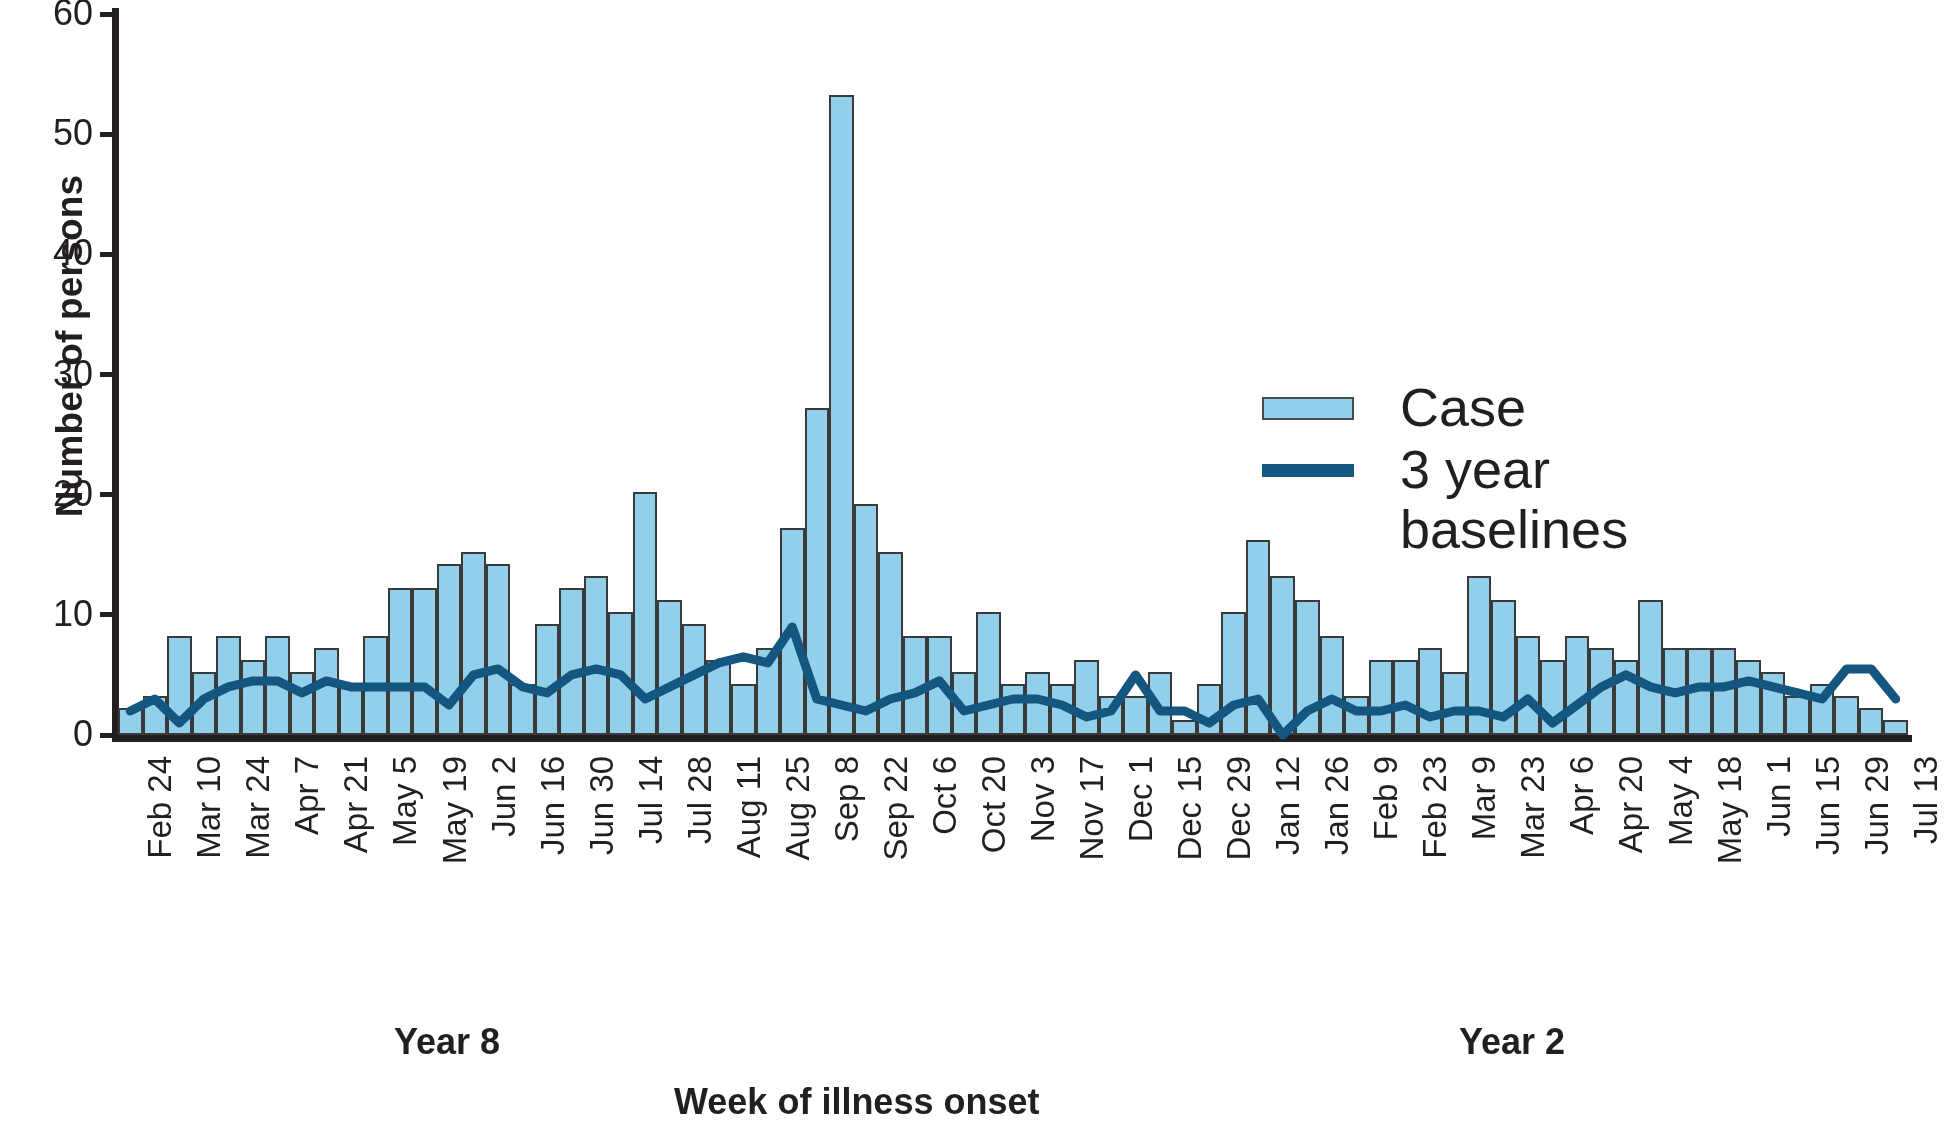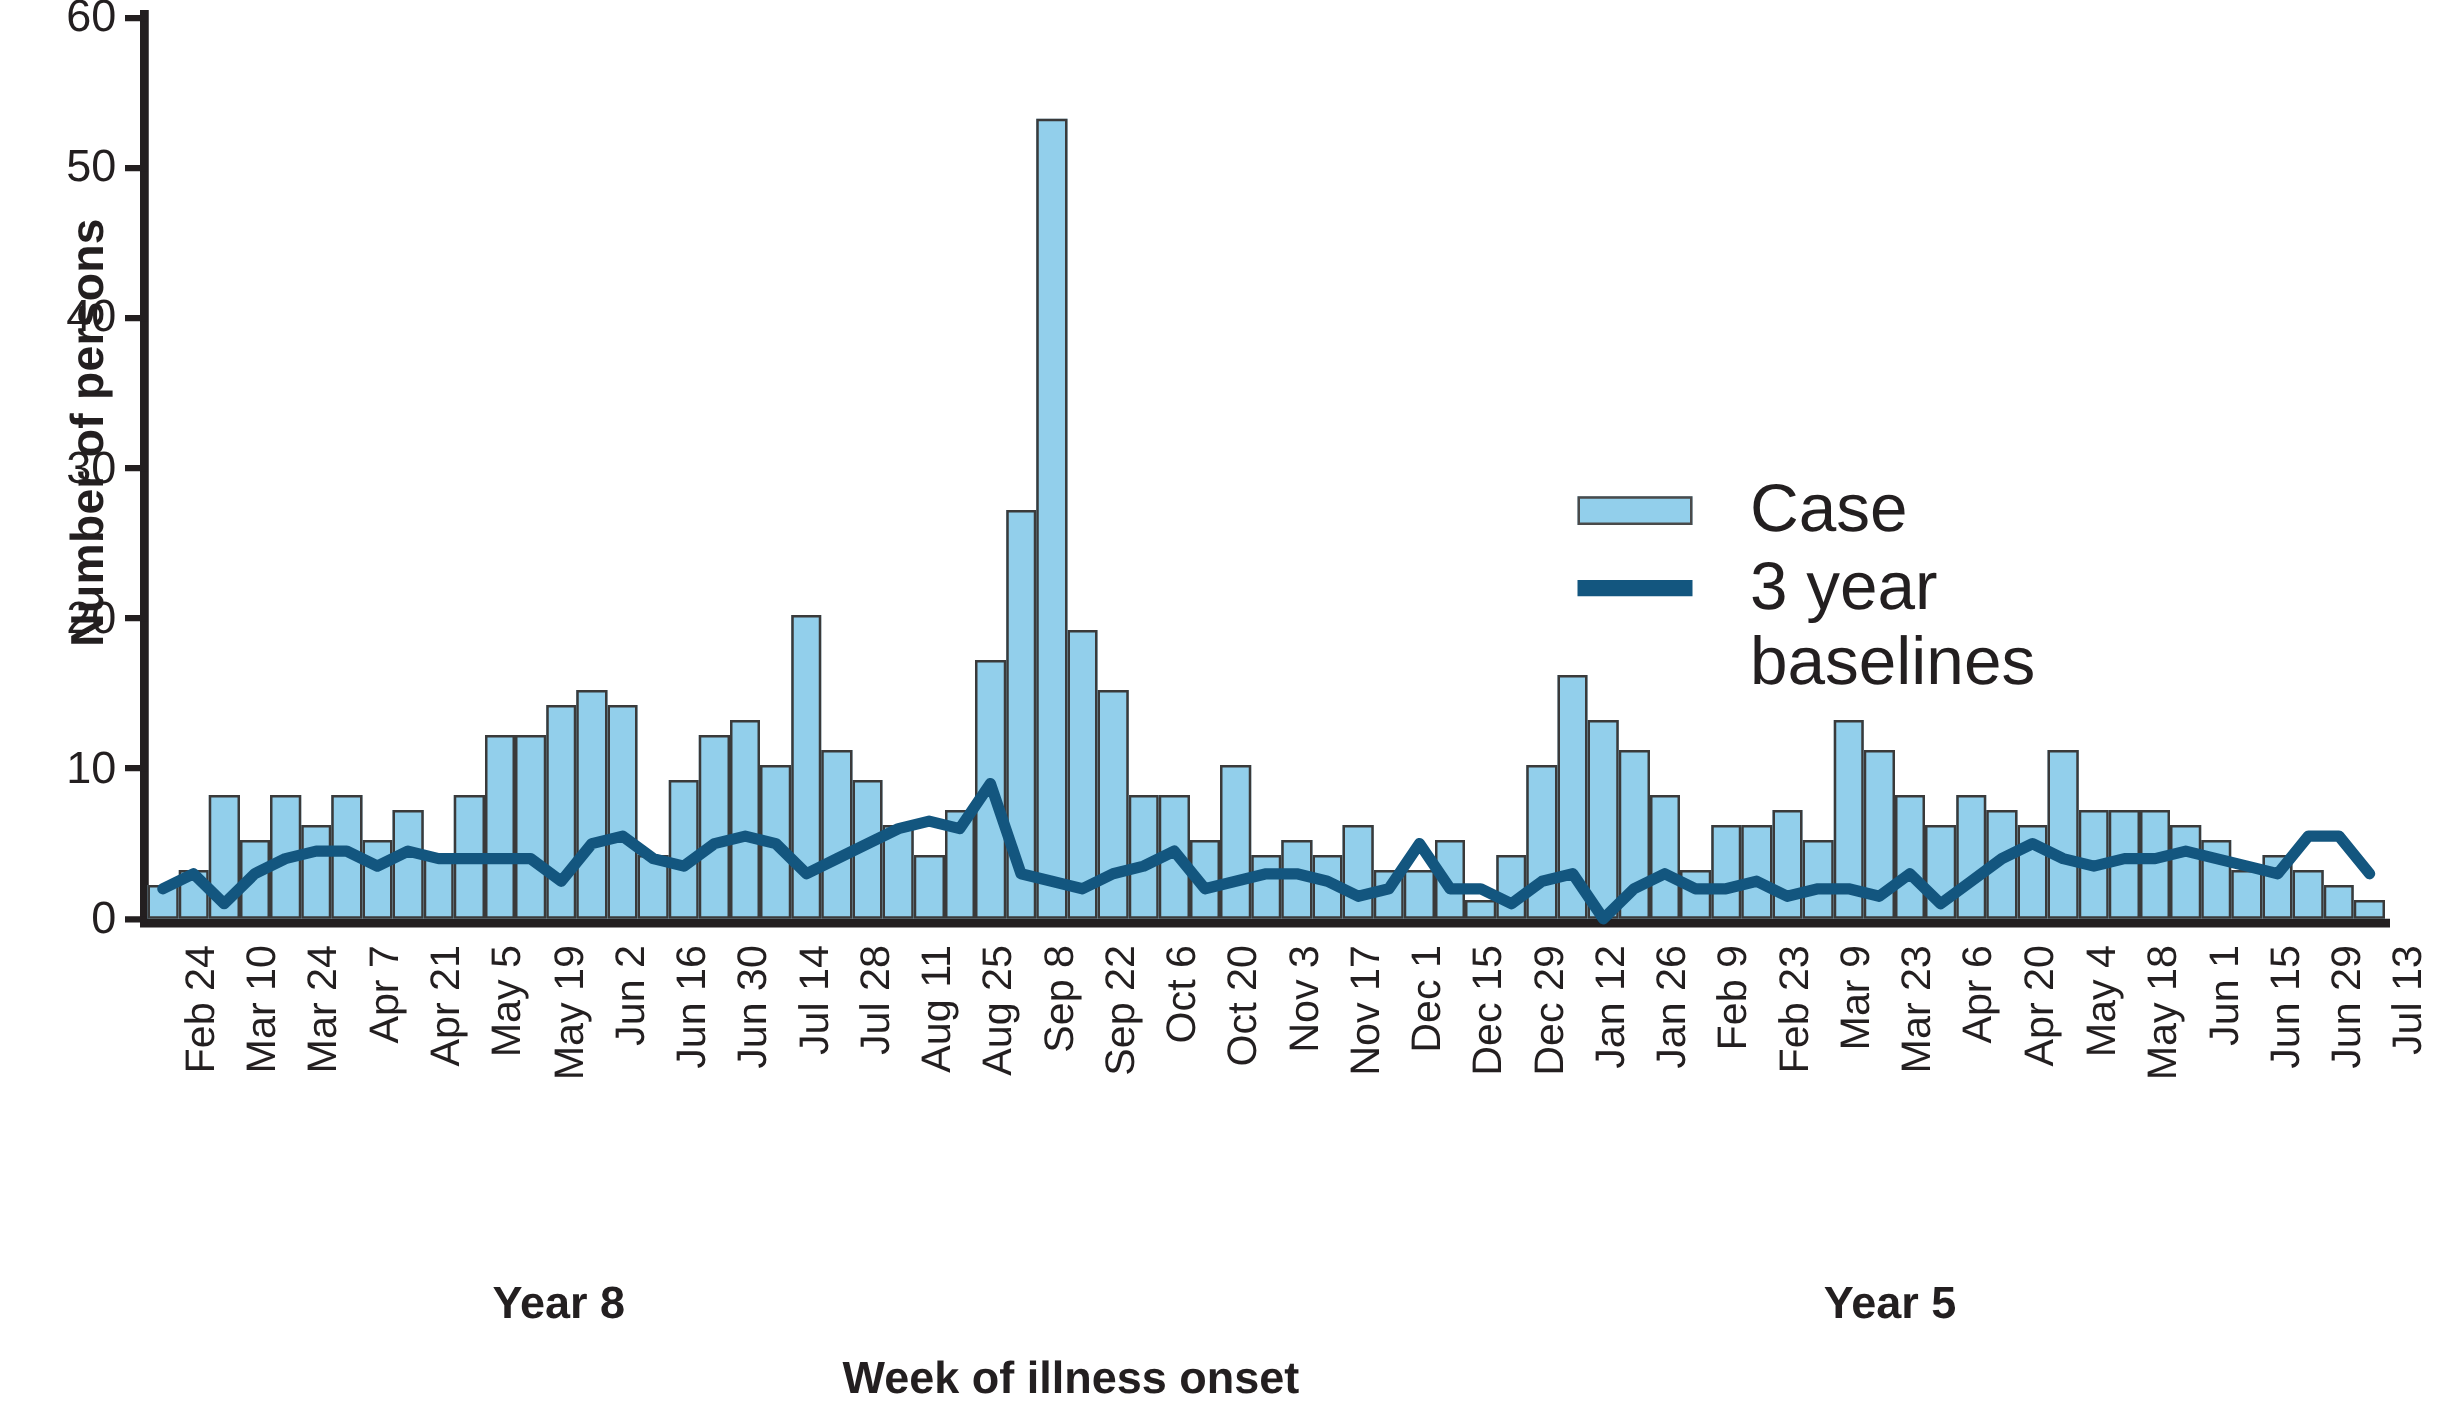--- a/index.html
+++ b/index.html
@@ -200,15 +200,15 @@
       <span class="lglab">Case</span>
     </div>
     <div class="lgrow">
       <span class="lgswatch-line"></span>
       <span class="lglab">3 year baselines</span>
     </div>
   </div>
 
   <div class="foot" id="year1">Year 8</div>
   <div class="foot" id="xtitle">Week of illness onset</div>
-  <div class="foot" id="year2">Year 5</div>
+  <div class="foot" id="year2">Year 2</div>
 
 </div>
 
 </body></html>

